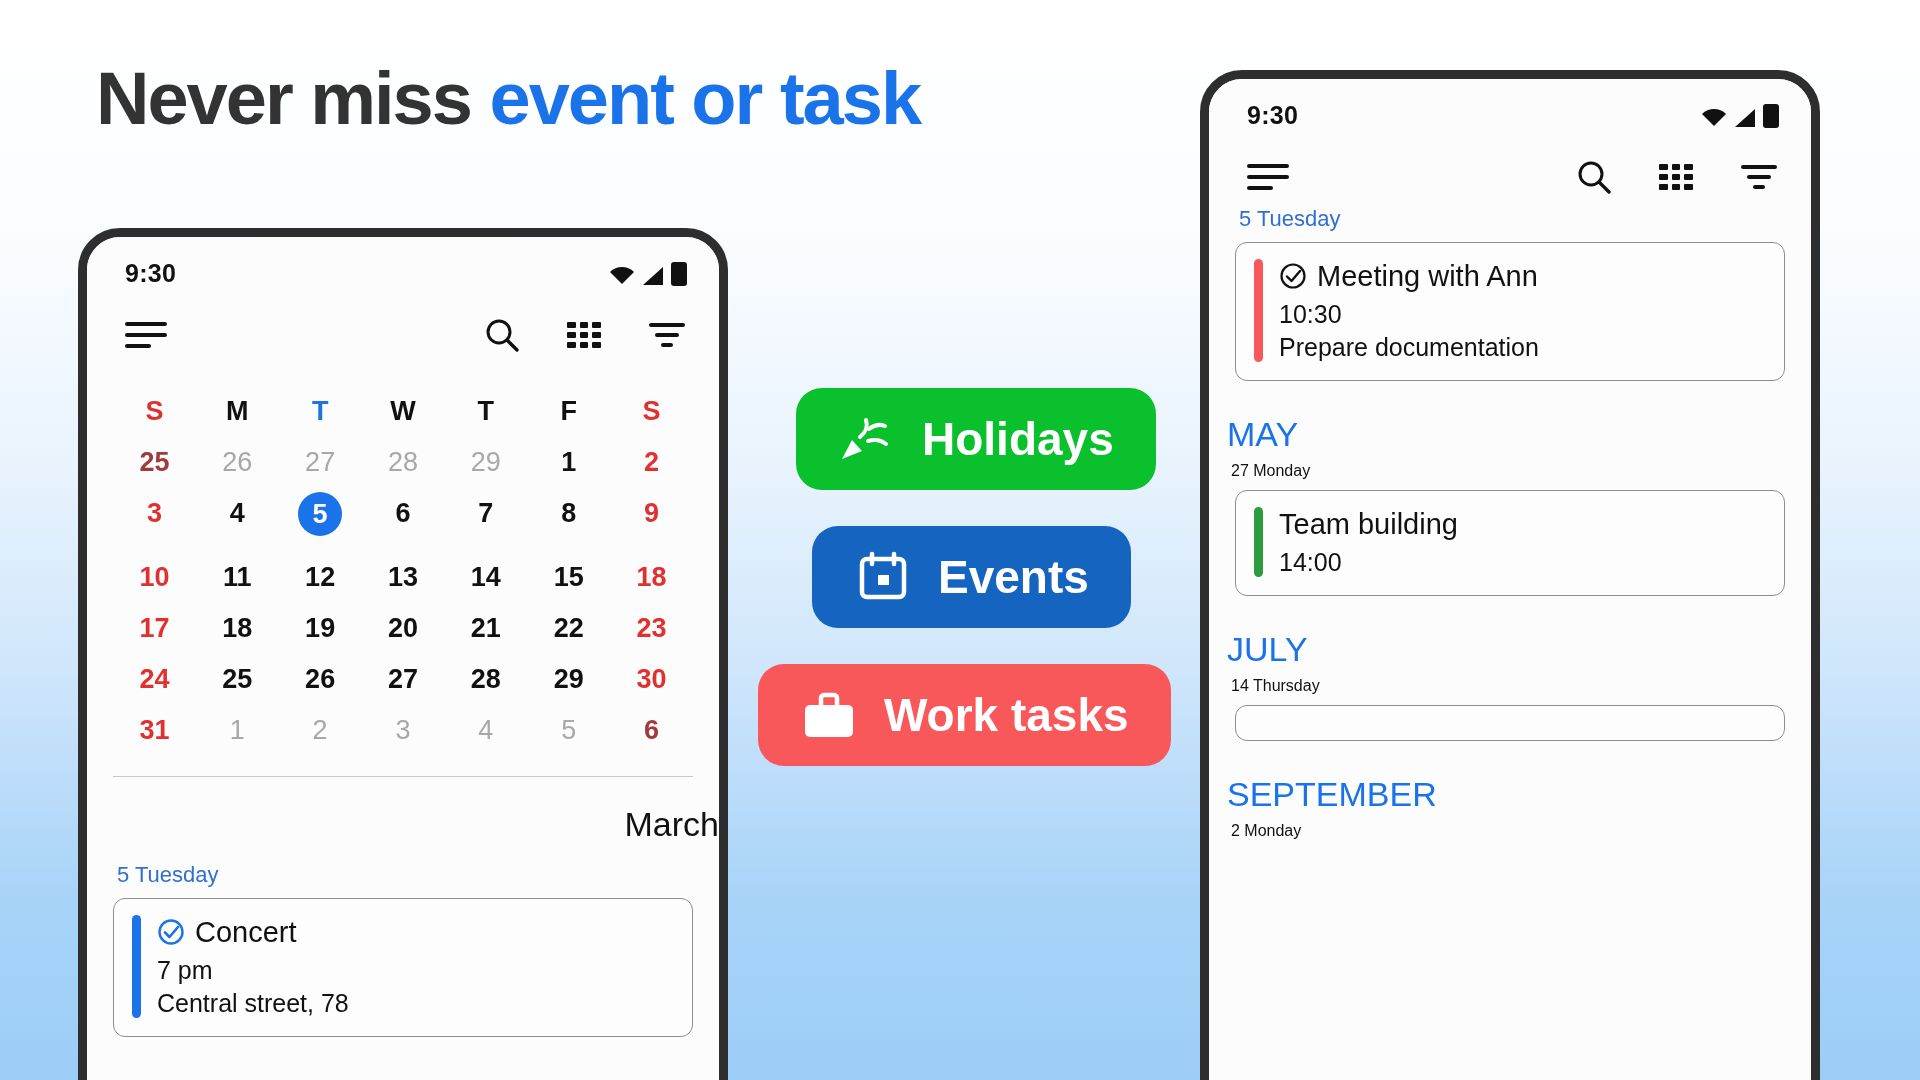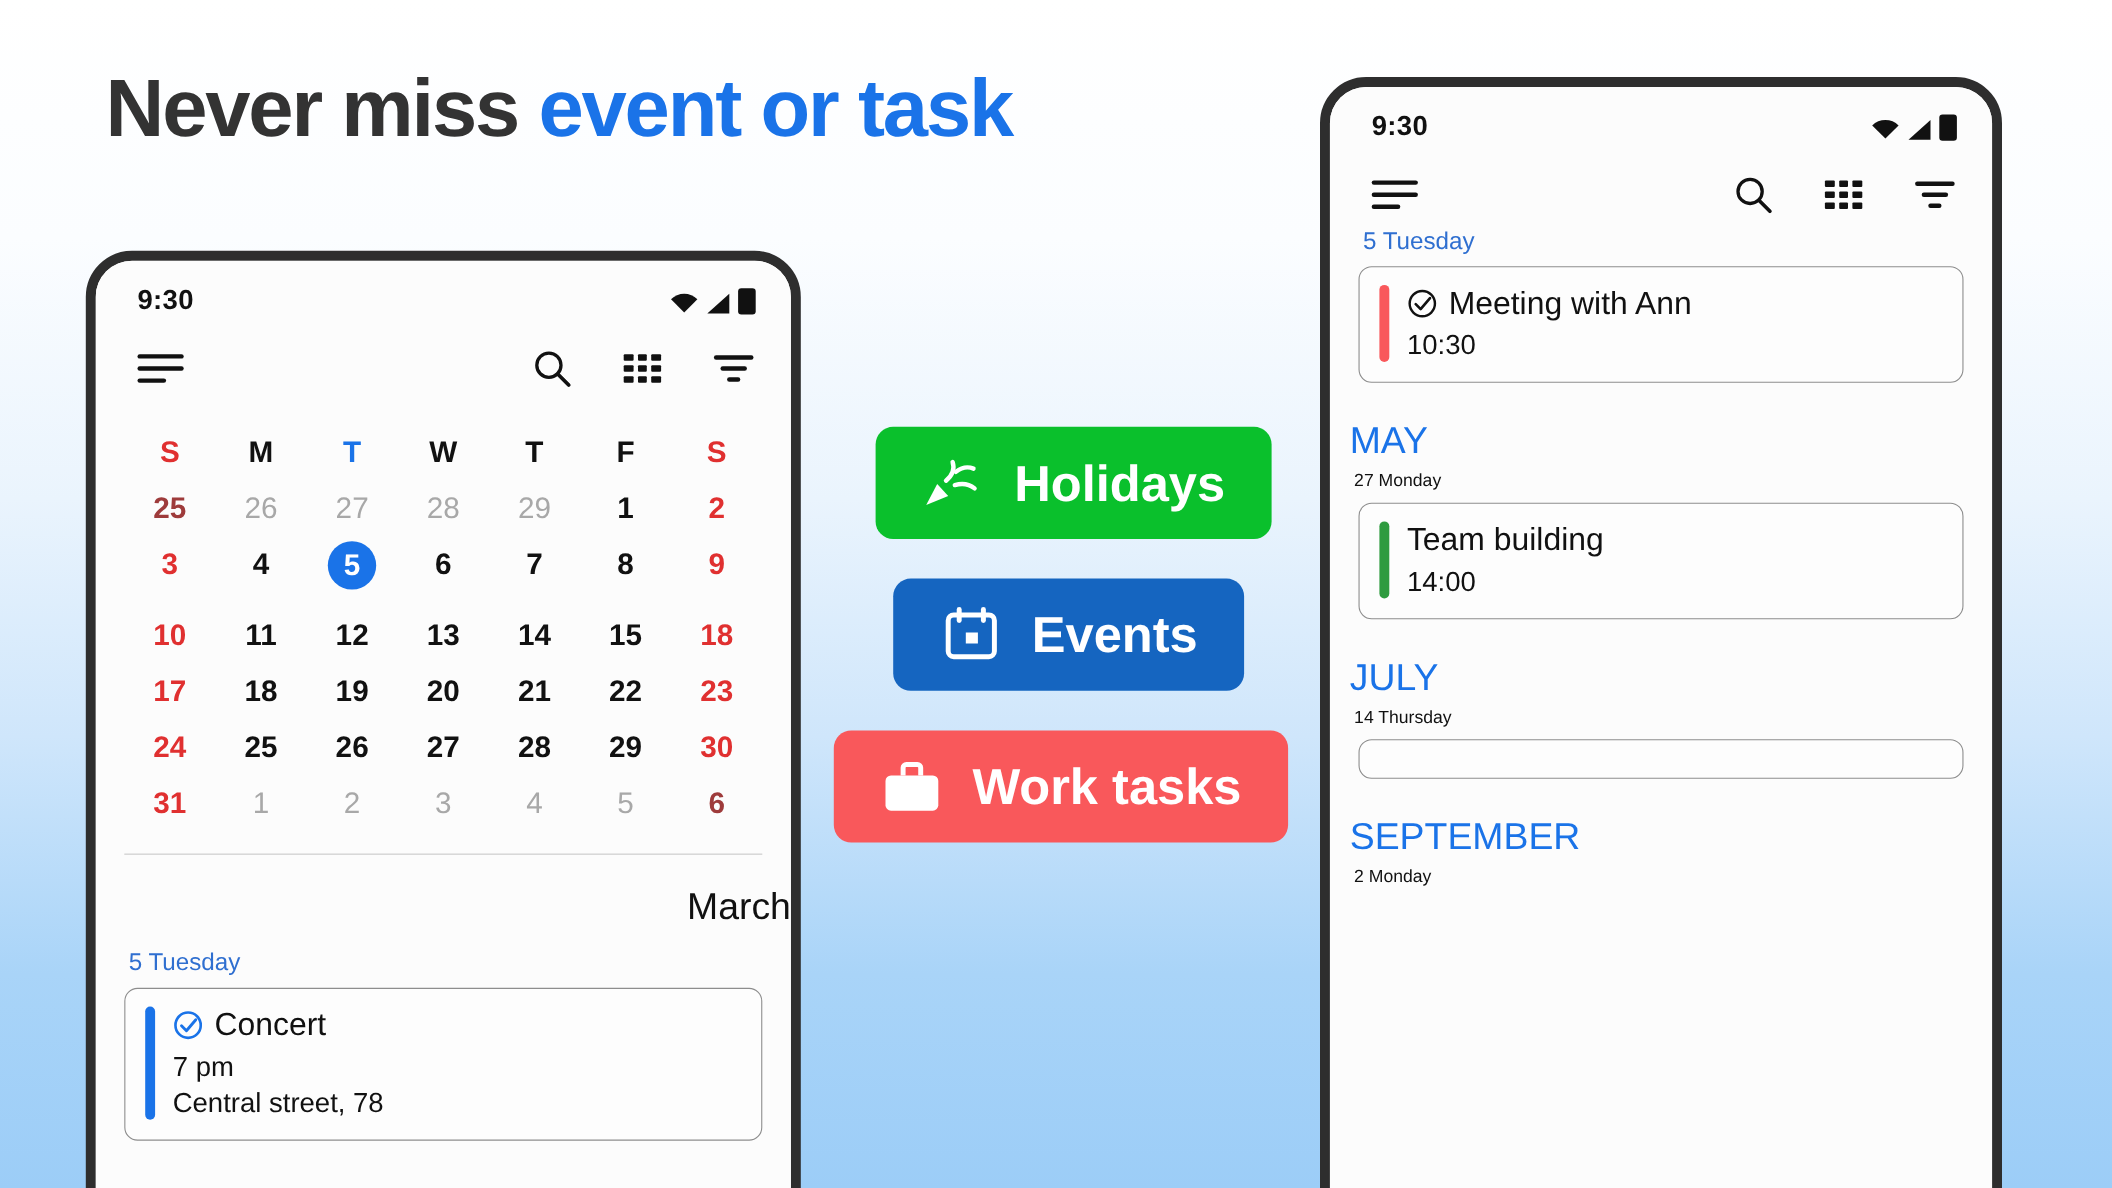--- a/index.html
+++ b/index.html
@@ -152,21 +152,21 @@
   .check-ic { width: 28px; height: 28px; flex: 0 0 28px; }
 
   
   .center-col {
     position: absolute;
     left: 790px; top: 388px;
     display: flex; flex-direction: column; gap: 36px;
   }
   .big-btn {
     display: flex; align-items: center; gap: 26px;
-    border-radius: 16px;
+    border-radius: 26px;
     color: #fff;
     font-size: 46px; font-weight: 700;
     padding: 24px 42px;
     cursor: pointer;
     white-space: nowrap;
   }
   .btn-holidays { background: #0ac02c; align-self: flex-start; margin-left: 6px; }
   .btn-events   { background: #1565c0; align-self: flex-start; margin-left: 22px; }
   .btn-work     { background: #f9585b; align-self: flex-start; margin-left: -32px; text-align: center; }
   .big-btn .bico { width: 58px; height: 52px; flex: 0 0 58px; }
@@ -405,20 +405,21 @@
           <div class="ev-bar" style="background: rgb(249, 88, 91);"></div>
           <div class="ev-body">
             <div class="ev-title">
               <svg class="check-ic" viewBox="0 0 28 28">
                 <circle cx="14" cy="14" r="11.5" stroke="#111" stroke-width="2.2" fill="none"></circle>
                 <polyline points="8,14.5 12.5,19 21,9" stroke="#111" stroke-width="2.4" fill="none" stroke-linecap="round" stroke-linejoin="round"></polyline>
               </svg>
               <span>Meeting with Ann</span>
             </div>
             <div class="ev-sub">10:30</div>
+            <div class="ev-sub2">Prepare documentation</div>
           </div>
         </div>
         <div class="month-head">MAY</div>
         <div class="daylabel-dark">27 Monday</div>
         <div class="ev-card" style="margin-bottom: 8px;">
           <div class="ev-bar" style="background: rgb(46, 155, 63);"></div>
           <div class="ev-body">
             <div class="ev-title">
               <span>Team building</span>
             </div>

